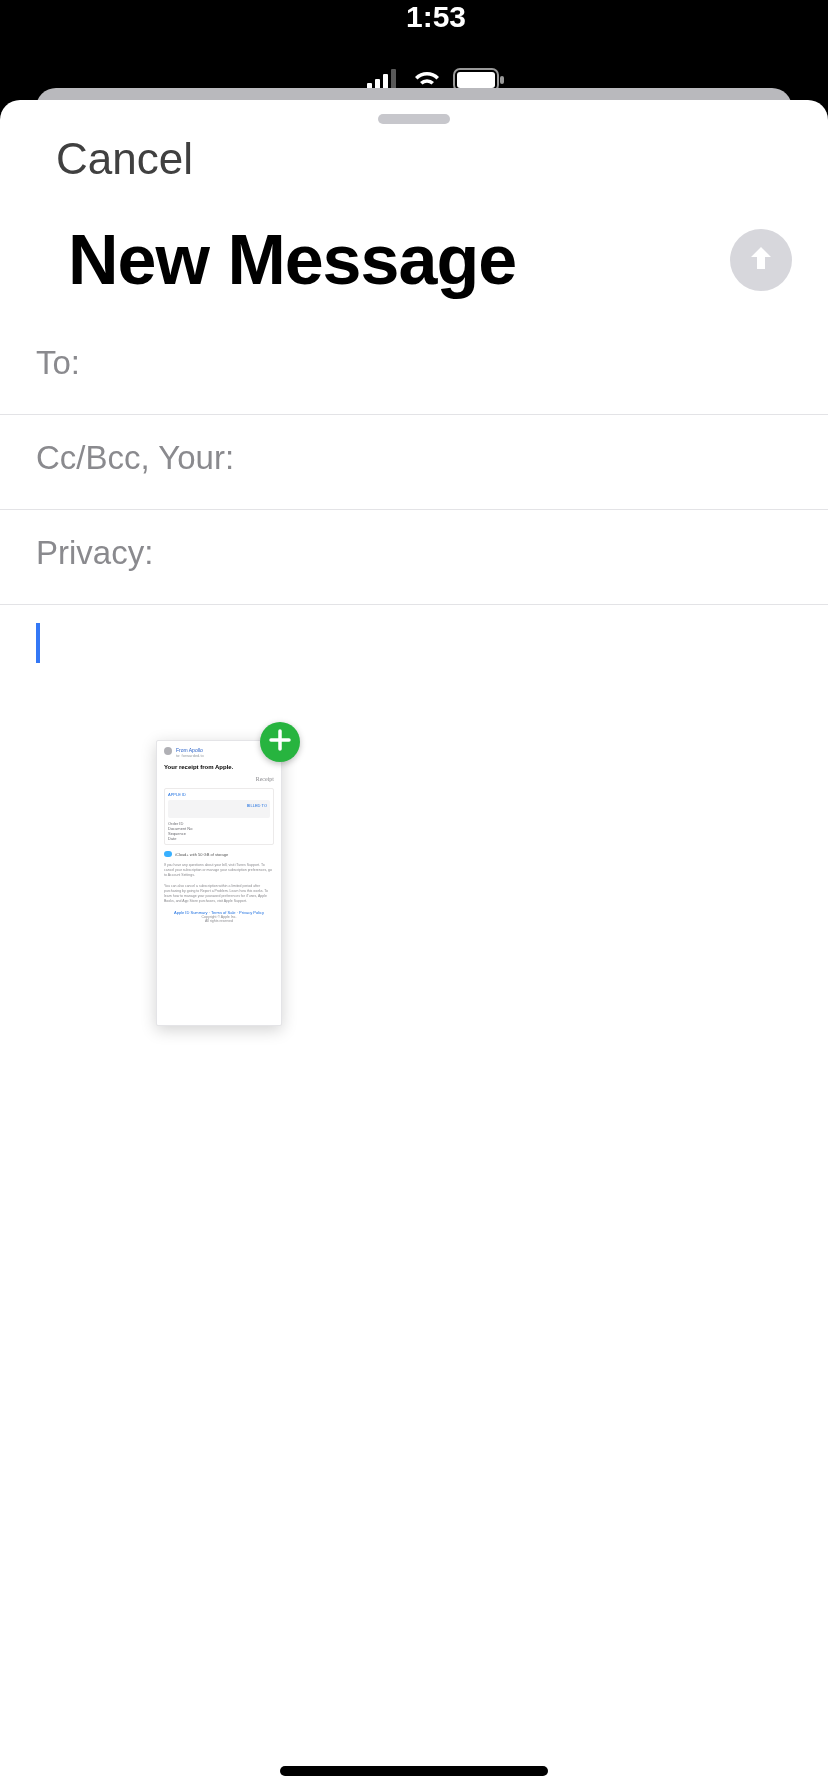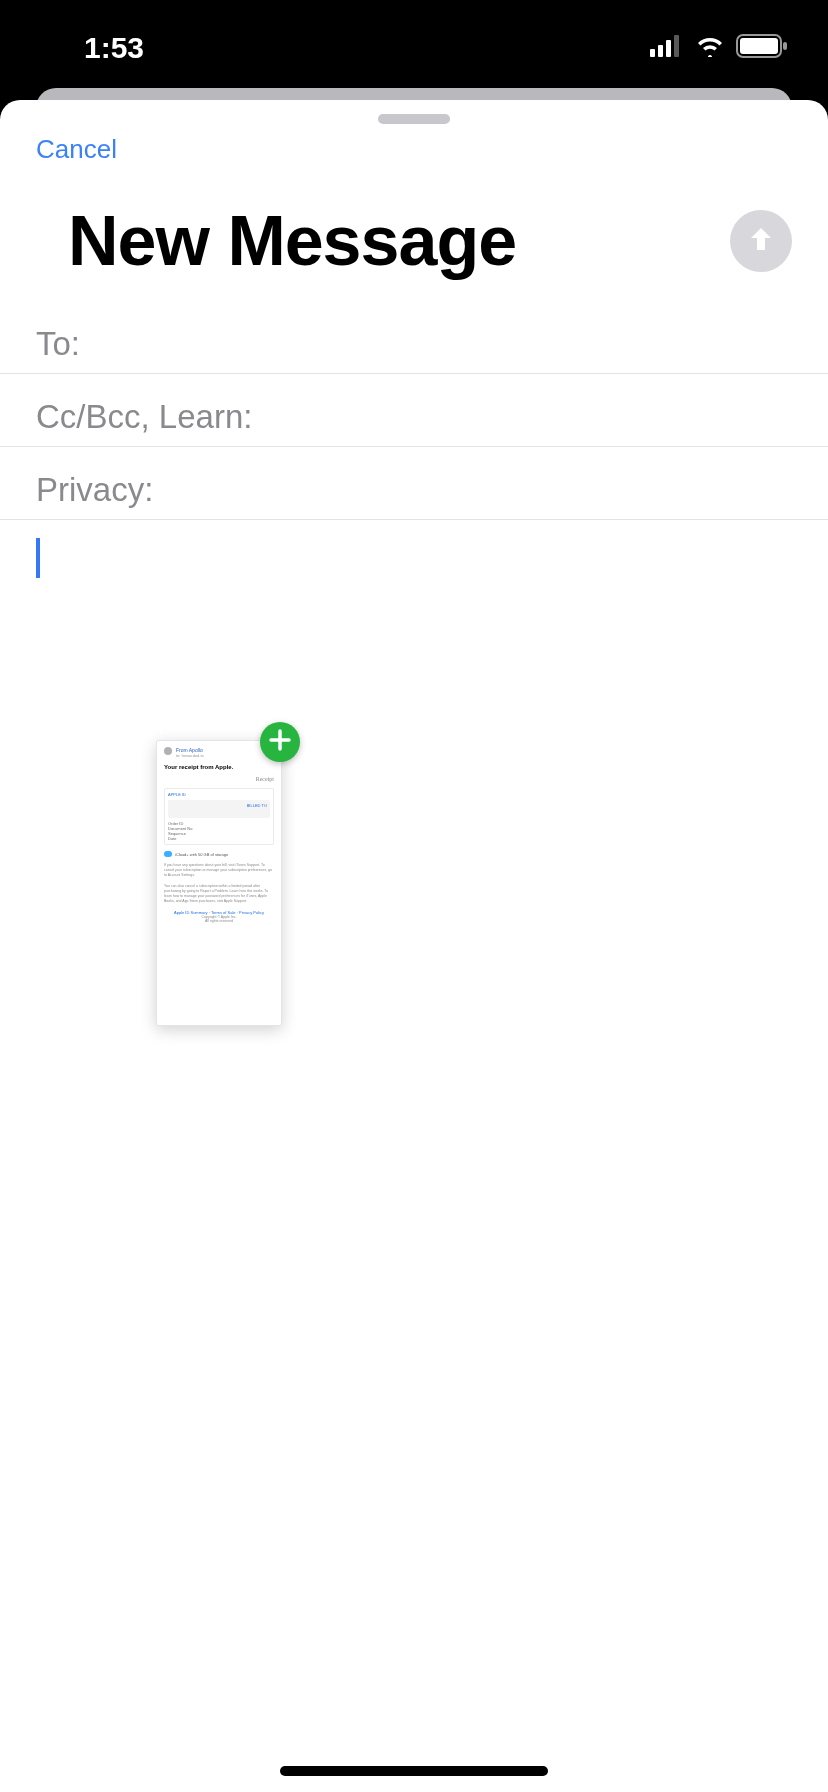--- a/index.html
+++ b/index.html
@@ -1,35 +1,35 @@
 <!DOCTYPE html>
 <html><head>
 <meta charset="utf-8">
 <style>
   * { box-sizing: border-box; margin: 0; padding: 0; }
   html, body { width: 828px; height: 1792px; font-family: -apple-system, "Helvetica Neue", Helvetica, Arial, sans-serif; background: #000; overflow: hidden; }
 
   
-  .status-bar { height: 96px; display: flex; align-items: center; justify-content: space-between; padding: 0 40px 0 84px; color: #fff; }
+  .status-bar { height: 96px; display: flex; align-items: center; justify-content: space-between; padding: 0 40px 0 84px; color: #fff; flex-direction: column; }
   .status-time { font-size: 30px; font-weight: 600; }
   .status-icons { display: flex; align-items: center; gap: 10px; }
 
   
   .back-card { position: absolute; top: 88px; left: 36px; right: 36px; height: 80px; background: #b9b9bd; border-radius: 20px 20px 0 0; }
 
   
   .sheet { position: absolute; top: 100px; left: 0; right: 0; bottom: 0; background: #fff; border-radius: 20px 20px 0 0; padding: 14px 0 0 0; }
   .grabber { width: 72px; height: 10px; background: #c7c7cc; border-radius: 5px; margin: 0 auto; }
-  .cancel { color: #3b82f6; font-size: 26px; padding: 10px 36px 0 36px; display: inline-block; }
+  .cancel { color: #404040; font-size: 44px; padding: 10px 36px 0 36px; display: inline-block; margin-left: 20px; }
 
   .title-row { display: flex; align-items: center; justify-content: space-between; padding: 36px 36px 20px 36px; margin-left: 32px; }
   .title { font-size: 70px; font-weight: 700; letter-spacing: -1px; }
   .send-btn { width: 62px; height: 62px; border-radius: 50%; background: #d7d7dc; display: flex; align-items: center; justify-content: center; }
 
-  .field { border-bottom: 1px solid #e3e3e6; padding: 24px 0 10px 36px; margin-left: 0; }
+  .field { border-bottom: 1px solid #e3e3e6; padding: 24px 0 32px 36px; margin-left: 0; }
   .field-label { color: #8a8a8e; font-size: 33px; display: inline-block; }
   .field-input { border: none; font-size: 33px; outline: none; width: 70%; }
 
   .body-area { padding: 18px 36px; position: relative; }
   .cursor { display: inline-block; width: 4px; height: 40px; background: #3478f6; vertical-align: middle; }
 
   
   .attach-wrap { position: absolute; left: 156px; top: 640px; }
   .attach { width: 126px; height: 286px; background: #ffffff; border: 1px solid #e4e4e7; border-radius: 2px; box-shadow: 0 4px 16px rgba(0,0,0,0.18); padding: 6px 7px; font-size: 5px; color: #555; overflow: hidden; }
   .attach .hdr { display: flex; align-items: flex-start; gap: 4px; }
@@ -100,21 +100,21 @@
           </svg>
       </span>
     </div>
   </div>
 
   <div class="field">
     <span class="field-label">To:</span>
     <input class="field-input" type="text" style="">
   </div>
   <div class="field">
-    <span class="field-label">Cc/Bcc, Learn:</span>
+    <span class="field-label">Cc/Bcc, Your:</span>
   </div>
   <div class="field">
     <span class="field-label">Privacy:</span>
     <input class="field-input" type="text" style="">
   </div>
 
   <div class="body-area">
     <span class="cursor"></span>
   </div>
 

